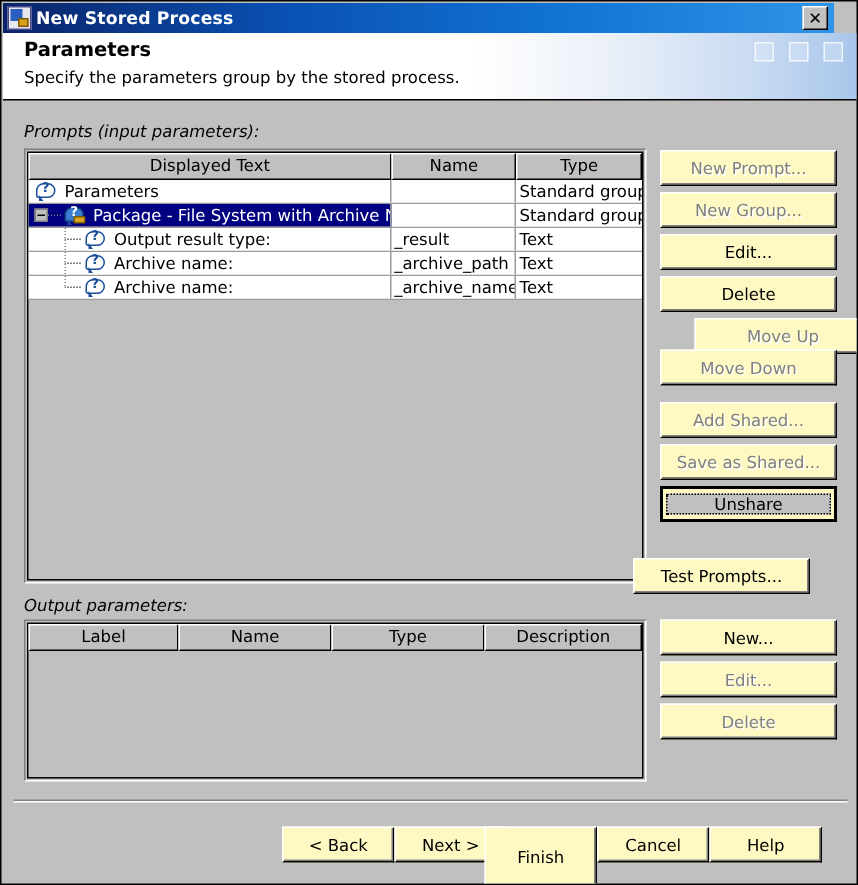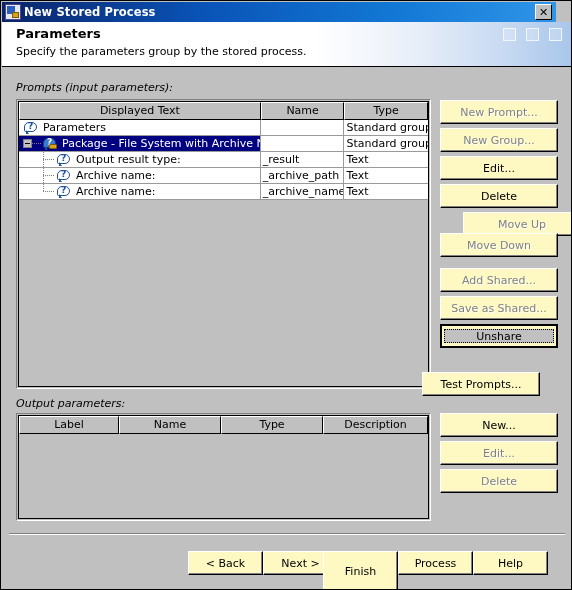--- a/index.html
+++ b/index.html
@@ -518,20 +518,20 @@
       <div class="btn" style="left: 187px; top: 550px; width: 75px; height: 24px;">
         <span>&lt; Back</span>
       </div>
       <div class="btn" style="left: 262px; top: 550px; width: 75px; height: 24px;">
         <span>Next &gt;</span>
       </div>
       <div class="btn" style="left: 322px; top: 550px; width: 75px; height: 40px;">
         <span>Finish</span>
       </div>
       <div class="btn" style="left: 397px; top: 550px; width: 75px; height: 24px;">
-        <span>Process</span>
+        <span>Cancel</span>
       </div>
       <div class="btn" style="left: 472px; top: 550px; width: 75px; height: 24px;">
         <span>Help</span>
       </div>
     </div>
 
 </div>
 
 </body></html>

